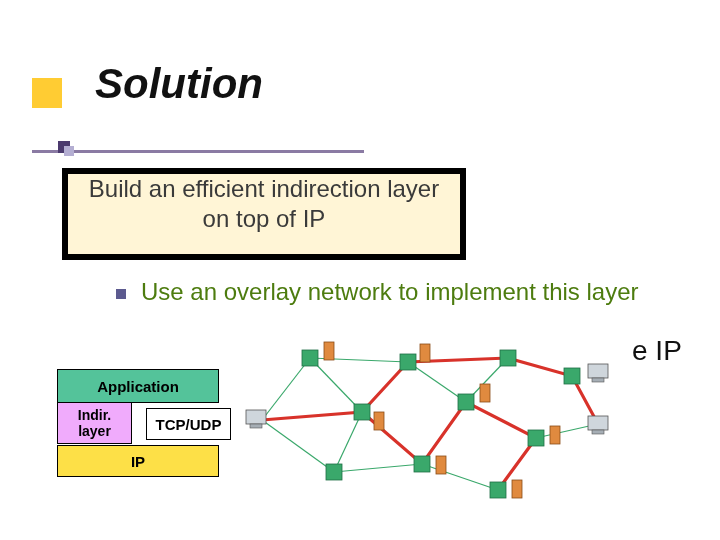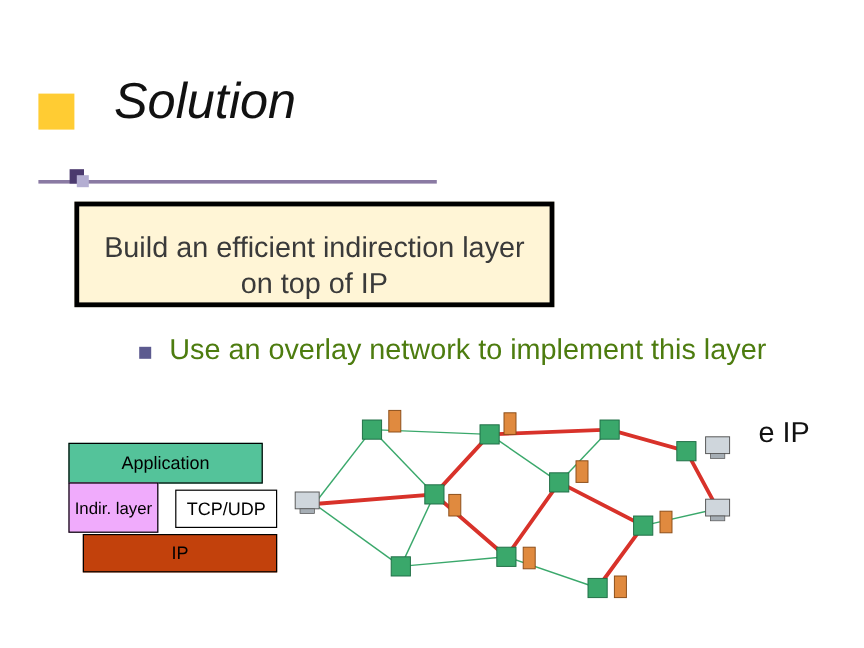--- a/index.html
+++ b/index.html
@@ -3,36 +3,36 @@
 <meta charset="utf-8">
 <style>
   html,body{margin:0;padding:0;width:720px;height:540px;background:#fff;font-family:Verdana,Geneva,sans-serif;color:#000;overflow:hidden}
   .slide{position:relative;width:720px;height:540px}
   
   .title-deco{position:absolute;left:32px;top:78px}
   .yellow-sq{position:absolute;left:0;top:0;width:30px;height:30px;background:#ffcc33}
   .purple-line{position:absolute;left:0;top:72px;width:332px;height:3px;background:#8a7aa3}
   .small-sq-dark{position:absolute;left:26px;top:63px;width:12px;height:12px;background:#4b3a6e}
   .small-sq-light{position:absolute;left:32px;top:68px;width:10px;height:10px;background:#b4aed2}
-  .title{position:absolute;left:95px;top:60px;font-size:42px;font-style:italic;font-weight:400;color:#111}
+  .title{position:absolute;left:95px;top:60px;font-size:42px;font-style:italic;font-weight:700;color:#111}
   
   .call-shadow{position:absolute;left:68px;top:174px;width:392px;height:80px;background:#c9c9c9}
-  .call-box{position:absolute;left:62px;top:168px;width:392px;height:80px;background:#fff5d6;border:4px solid #000000;display:flex;align-items:flex-end;justify-content:center}
+  .call-box{position:absolute;left:62px;top:168px;width:392px;height:80px;background:#fff5d6;border:6px solid #000000;display:flex;align-items:flex-start;justify-content:center}
   .call-text{font-size:24px;text-align:center;color:#3a3a3a;line-height:1.25}
   
   .bullet-sq{position:absolute;left:116px;top:289px;width:10px;height:10px;background:#5c5a8f}
   .bullet-text{position:absolute;left:141px;top:277px;width:520px;font-size:24px;line-height:1.25;color:#4d7c0f}
-  .right-frag{position:absolute;left:632px;top:347px;font-size:24px;color:#111}
+  .right-frag{position:absolute;left:632px;top:335px;font-size:28px;color:#111}
   
   .stack{position:absolute;left:57px;top:369px}
-  .cell{border:1px solid #000;font-size:15px;font-weight:400;color:#000;display:flex;align-items:center;justify-content:center}
+  .cell{border:1px solid #000;font-size:15px;font-weight:700;color:#000;display:flex;align-items:center;justify-content:center}
   .app{width:160px;height:32px;background:#54c39a;position:absolute;left:0;top:0}
   .indir{width:75px;height:42px;background:#f0abfc;position:absolute;left:0;top:33px;font-size:14px;text-align:center;padding:0 4px;box-sizing:border-box}
   .tcp{width:83px;height:30px;background:#fff;position:absolute;left:89px;top:39px}
-  .ip{width:160px;height:30px;background:#c2410c;position:absolute;left:12px;top:76px}
+  .ip{width:160px;height:30px;background:#fde047;position:absolute;left:0;top:76px}
   .stack-box{position:relative;width:160px;height:106px}
   
   .net{position:absolute;left:236px;top:340px;width:392px;height:160px}
 </style>
 </head>
 <body>
 <div class="slide">
 
 <div class="title-deco">
   <div class="yellow-sq"></div>

